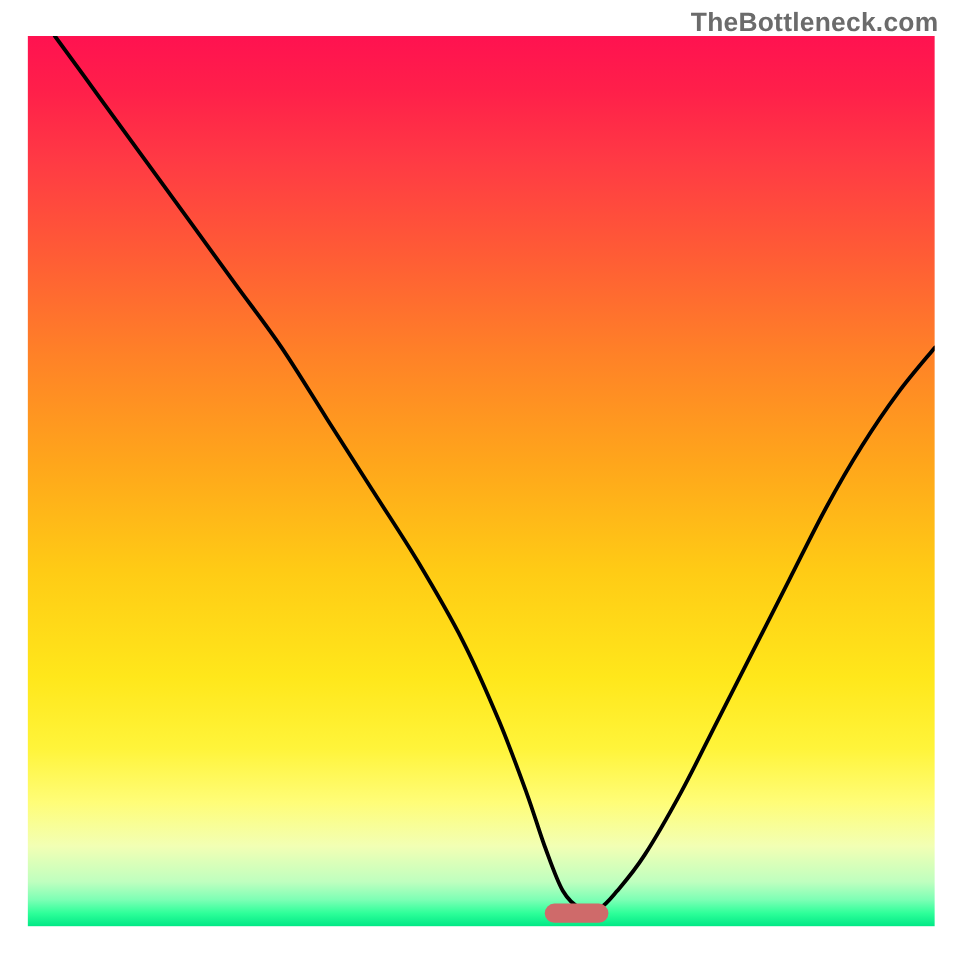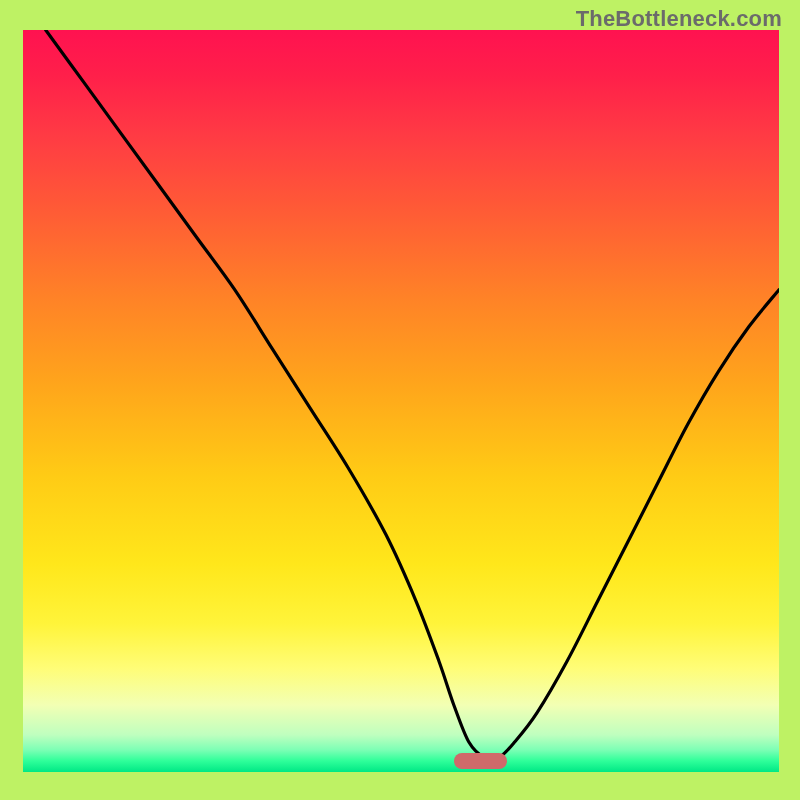--- a/index.html
+++ b/index.html
@@ -8,21 +8,21 @@
     width: 800px;
     height: 800px;
     background: #000;
     overflow: hidden;
     font-family: Arial, Helvetica, sans-serif;
   }
   .frame {
     position: relative;
     width: 800px;
     height: 800px;
-    background: #bef264;
+    background: #ffffff;
   }
   .watermark {
     position: absolute;
     top: 6px;
     right: 18px;
     font-size: 22px;
     font-weight: 600;
     color: #6b6b6b;
     letter-spacing: 0.2px;
     z-index: 5;

